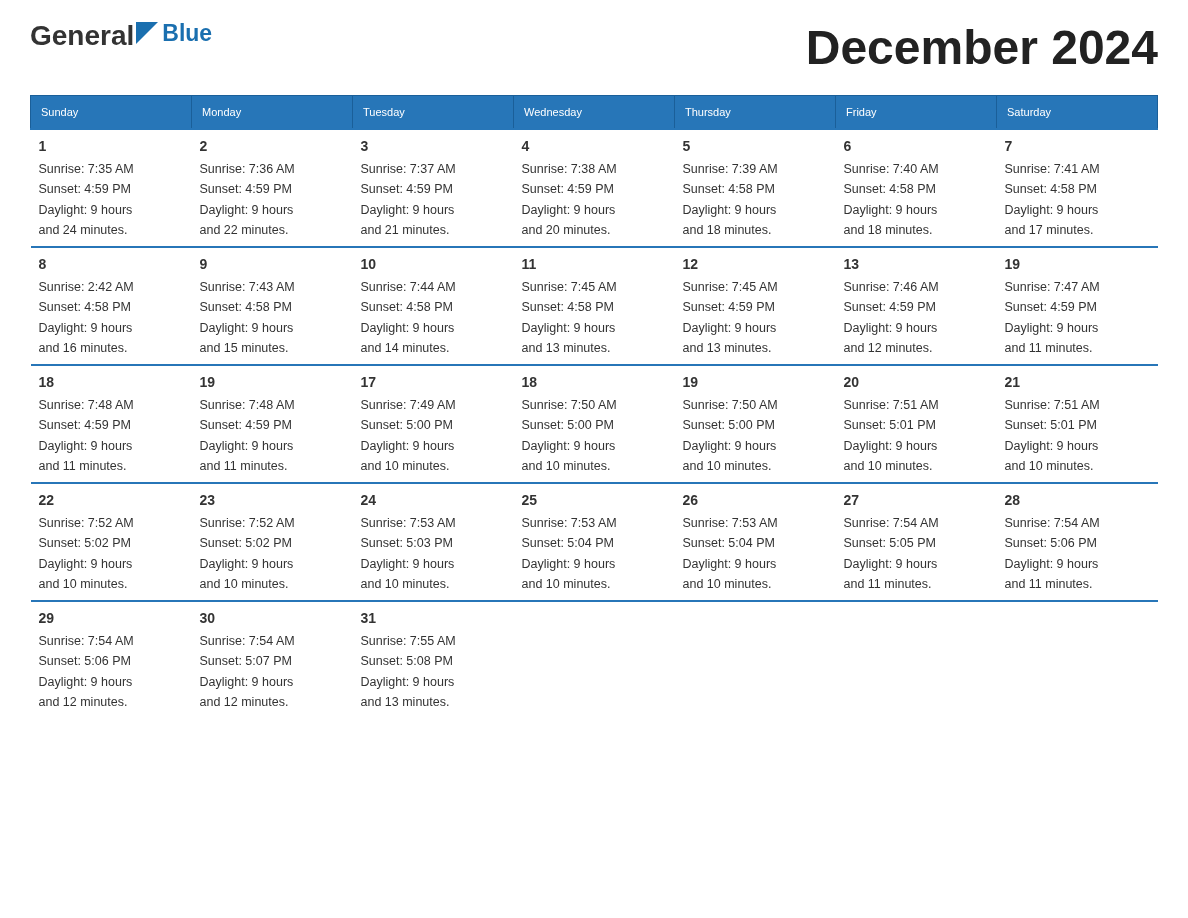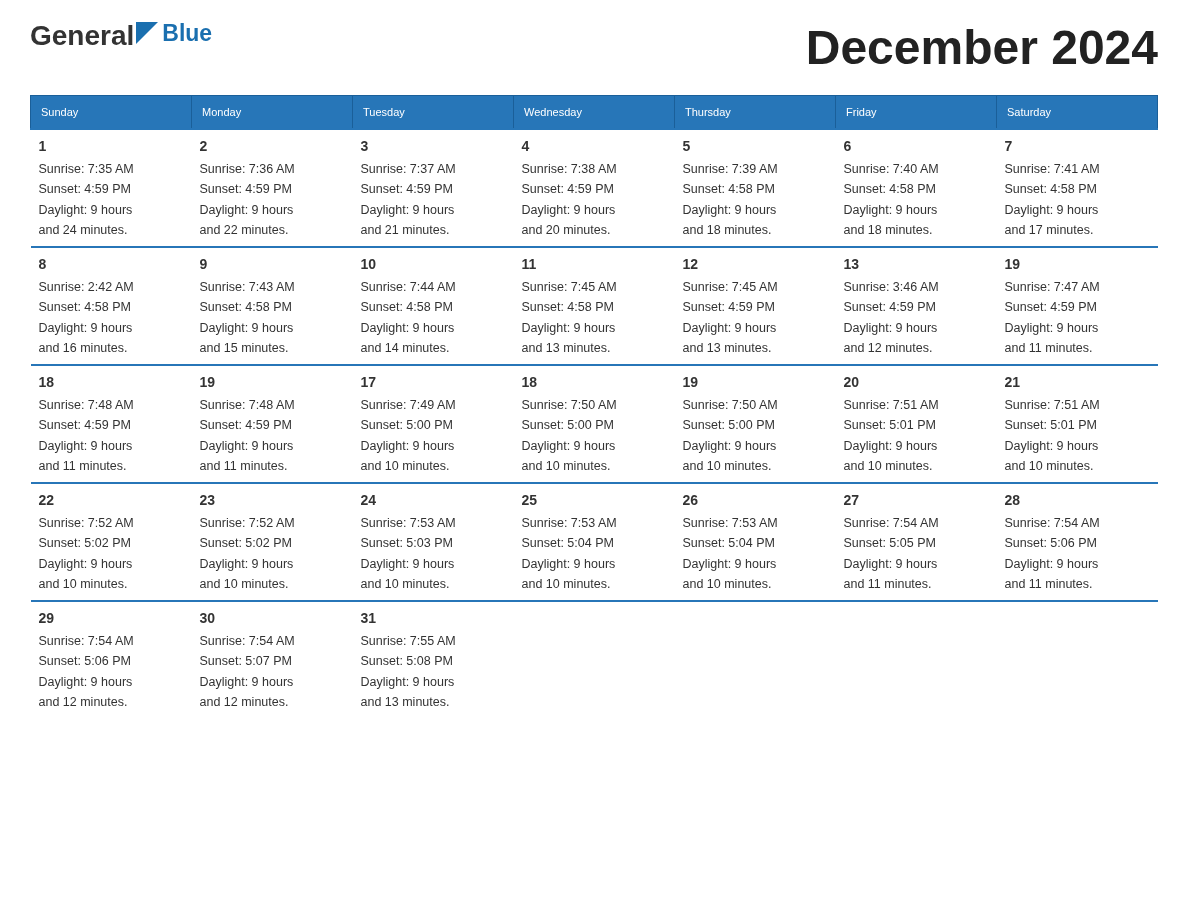--- a/index.html
+++ b/index.html
@@ -189,21 +189,21 @@
 <span class="day-info">Sunrise: 7:45 AM</span><br>
 <span class="day-info">Sunset: 4:58 PM</span><br>
 <span class="day-info">Daylight: 9 hours</span><br>
 <span class="day-info">and 13 minutes.</span></td>
         <td><span class="day-num">12</span>
 <span class="day-info">Sunrise: 7:45 AM</span><br>
 <span class="day-info">Sunset: 4:59 PM</span><br>
 <span class="day-info">Daylight: 9 hours</span><br>
 <span class="day-info">and 13 minutes.</span></td>
         <td><span class="day-num">13</span>
-<span class="day-info">Sunrise: 3:46 AM</span><br>
+<span class="day-info">Sunrise: 7:46 AM</span><br>
 <span class="day-info">Sunset: 4:59 PM</span><br>
 <span class="day-info">Daylight: 9 hours</span><br>
 <span class="day-info">and 12 minutes.</span></td>
         <td><span class="day-num">19</span>
 <span class="day-info">Sunrise: 7:47 AM</span><br>
 <span class="day-info">Sunset: 4:59 PM</span><br>
 <span class="day-info">Daylight: 9 hours</span><br>
 <span class="day-info">and 11 minutes.</span></td>
       </tr>
       <tr>

